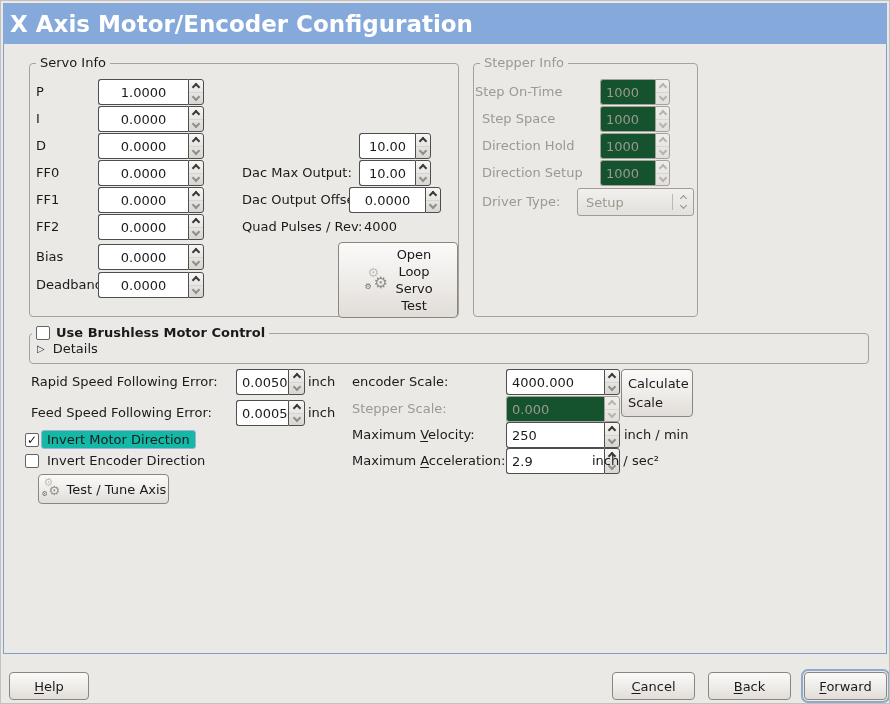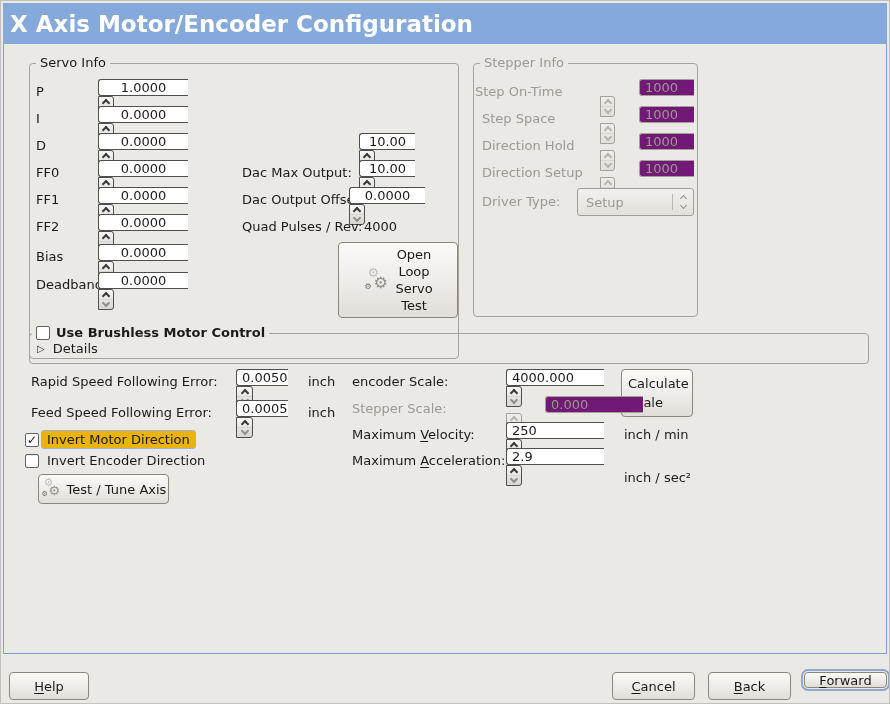--- a/index.html
+++ b/index.html
@@ -30,38 +30,38 @@
   .glegend {
     position:absolute; top:-9px; left:6px;
     background:#ebe9e6; padding:0 4px; line-height:16px;
     display:flex; align-items:center; gap:6px;
   }
   .lbl { position:absolute; line-height:26px; white-space:nowrap; }
   .disabled-text { color:#9c9892; }
   .bold { font-weight:bold; }
 
   
-  .sb { position:absolute; height:26px; display:flex;flex-direction:column; }
+  .sb { position:absolute; height:26px; display:flex; }
   .sb .entry {
     background:#ffffff; border:1px solid #4e4e4e; border-right:none;
     border-radius:3px 0 0 3px; height:26px;
     display:flex; align-items:center; padding:0 5px; white-space:nowrap;
   }
   .sb .entry.center { justify-content:center; }
   .sb .spinner {
     width:16px; height:26px; border:1px solid #4e4e4e; border-radius:0 3px 3px 0;
     background:linear-gradient(180deg,#f7f6f4,#d9d5d0);
     display:flex; flex-direction:column;
   }
   .sbtn { flex:1; display:flex; align-items:center; justify-content:center; }
   .sbtn.top { border-bottom:1px solid rgba(0,0,0,0.07); }
   .chev { display:block; width:6px; height:6px; border-left:2px solid #3a3a3a; border-top:2px solid #3a3a3a; }
   .chev.up { transform:rotate(45deg); margin-top:3px; }
   .chev.down { transform:rotate(225deg); margin-bottom:3px; border-color:#8f8f8f; }
-  .sb.disabled .entry { background:#701a75; border-color:#a5a19a; color:#9c9892;margin-left:39px; }
+  .sb.disabled .entry { background:#14532d; border-color:#a5a19a; color:#9c9892; }
   .sb.disabled .spinner { border-color:#a5a19a; background:linear-gradient(180deg,#efeeeb,#e3e0db); }
   .sb.disabled .chev { border-color:#b7b4ae; }
 
   
   .btn {
     position:absolute;
     background:linear-gradient(180deg,#fbfaf9 0%,#f0eeeb 45%,#e1ddd8 100%);
     border:1px solid #8b877d; border-radius:4px;
     display:flex; align-items:center; justify-content:center;
     white-space:nowrap;
@@ -71,21 +71,21 @@
   
   .checkbox {
     width:14px; height:14px; background:#ffffff;
     border:1px solid #636363; border-radius:2px;
     display:flex; align-items:center; justify-content:center;
     font-size:12px; font-weight:bold; color:#141414; line-height:1;
     flex:none;
   }
   .chkrow { position:absolute; display:flex; align-items:center; }
   .hl-label {
-    margin-left:2px; background:#eab308; border:1px solid #9db3d3; border-radius:3px;
+    margin-left:2px; background:#14b8a6; border:1px solid #9db3d3; border-radius:3px;
     padding:1px 5px; line-height:15px;
   }
 
   
   .gear { position:relative; flex:none; }
   .gear span { position:absolute; line-height:1; }
   .gear .g1 { color:#c2bfba; }
   .gear .g2 { color:#94918c; }
   .gear .g3 { color:#6f6d69; }
 
@@ -109,21 +109,21 @@
 </style>
 </head>
 <body>
 
 <div class="titlebar">
   <span>X Axis Motor/Encoder Configuration</span>
 </div>
 
 <div class="content-frame"></div>
 
-<div class="gframe" style="left:28px;top:62px;width:430px;height:296px;">
+<div class="gframe" style="left:28px;top:62px;width:430px;height:254px;">
   <span class="glegend">Servo Info</span>
 
   <span class="lbl" style="left:6px;top:15px;">P</span>
   <div class="sb" style="left:68px;top:15px;">
     <div class="entry center" style="width:90px;">1.0000</div>
     <div class="spinner">
         <div class="sbtn top">
           <i class="chev up"></i>
         </div>
         <div class="sbtn">
@@ -453,26 +453,26 @@
   <div class="entry" style="width:98px;">2.9</div>
   <div class="spinner">
       <div class="sbtn top">
         <i class="chev up"></i>
       </div>
       <div class="sbtn">
         <i class="chev down"></i>
       </div>
     </div>
 </div>
-<span class="lbl" style="left:623px;top:447px;margin-top:17px;">inch / sec²</span>
+<span class="lbl" style="left:591px;top:447px;">inch / sec²</span>
 
 <div class="btn" style="left:8px;top:671px;width:80px;height:28px;">
   <span><span class="mn">H</span><span>elp</span></span>
 </div>
 <div class="btn" style="left:611px;top:671px;width:83px;height:28px;">
   <span><span class="mn">C</span><span>ancel</span></span>
 </div>
 <div class="btn" style="left:707px;top:671px;width:83px;height:28px;">
   <span><span class="mn">B</span><span>ack</span></span>
 </div>
-<div class="btn focus" style="left:803px;top:671px;width:83px;height:16px;">
+<div class="btn focus" style="left:803px;top:671px;width:83px;height:28px;">
   <span><span class="mn">F</span><span>orward</span></span>
 </div>
 
 </body></html>

